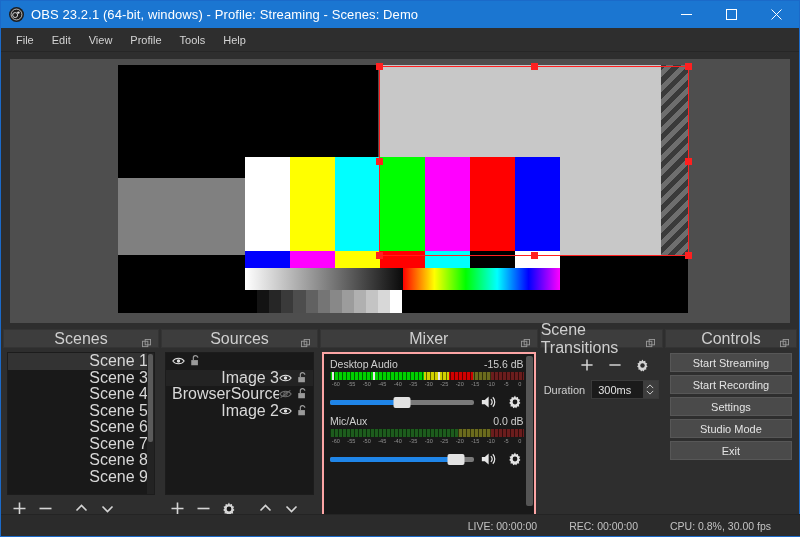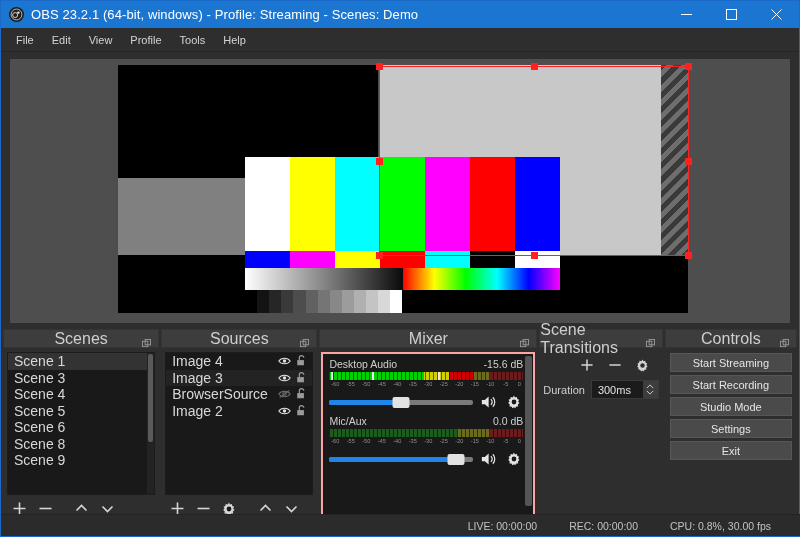--- a/index.html
+++ b/index.html
@@ -77,22 +77,22 @@
   .docks { display:flex; height:194px; background:#2e2e2e; padding:0 2px 2px 2px; gap:2px; }
   .dock { display:flex; flex-direction:column; background:#2e2e2e; }
   .dock-title {
     height:19px; background:#3d3d3d; display:flex; align-items:center; justify-content:center;
     font-size:16px; color:#cfcfcf; position:relative; border:1px solid #343434;
   }
   .dock-title .float-icon { position:absolute; right:7px; top:4px; }
   .dock-body { flex:1 1 auto; background:#2e2e2e; display:flex; flex-direction:column; padding:4px 4px 2px 4px; }
 
   .listbox { flex:1 1 auto; background:#191919; border:1px solid #1c1c1c; overflow:hidden; position:relative; }
-  .list-item { height:16.5px; line-height:16.5px; padding:0 6px; font-size:14px; color:#d8d8d8; white-space:nowrap;
-               display:flex; align-items:center; }
+  .list-item { height:16.5px; line-height:16.5px; padding:0 6px; font-size:16px; color:#d8d8d8; white-space:nowrap;
+               display:flex; align-items:center;text-align:right; }
   .list-item.alt { background:#232323; }
   .list-item.sel { background:#333333; }
   .list-item .nm { flex:1 1 auto; overflow:hidden; }
   .li-icons { display:flex; align-items:center; gap:5px; flex:0 0 auto; }
   .scroll-v { position:absolute; right:0; top:0; width:7px; height:100%; background:#232323; }
   .scroll-v .thumb { position:absolute; left:1px; width:5px; background:#5a5a5a; border-radius:2px; }
 
   .toolbar { height:24px; display:flex; align-items:center; gap:2px; padding-top:3px; }
   .tbtn { width:24px; height:20px; display:flex; align-items:center; justify-content:center; border-radius:2px; }
   .tbtn svg, .tbtn span { display:block; }
@@ -275,20 +275,23 @@
           <div class="list-item">
               <span class="nm">Scene 4</span>
             </div>
           <div class="list-item">
               <span class="nm">Scene 5</span>
             </div>
           <div class="list-item">
               <span class="nm">Scene 6</span>
             </div>
           <div class="list-item">
+              <span class="nm">Scene 7</span>
+            </div>
+          <div class="list-item">
               <span class="nm">Scene 8</span>
             </div>
           <div class="list-item">
               <span class="nm">Scene 9</span>
             </div>
           <div class="scroll-v">
             <div class="thumb" style="top:1px; height:88px;"></div>
           </div>
         </div>
         <div class="toolbar">
@@ -324,21 +327,20 @@
           <svg width="9" height="9" viewBox="0 0 10 10">
               <rect x="0.5" y="2.5" width="6" height="6" fill="none" stroke="#9a9a9a"></rect>
               <rect x="3.5" y="0.5" width="6" height="6" fill="none" stroke="#9a9a9a"></rect>
             </svg>
         </span>
       </div>
       <div class="dock-body">
         <div class="listbox">
 
           <div class="list-item">
-            <span class="nm">Image 4</span>
             <span class="li-icons">
               <span>
                 <svg width="13" height="10" viewBox="0 0 16 11">
                     <path d="M1 5.5 C4 1, 12 1, 15 5.5 C12 10, 4 10, 1 5.5 Z" fill="none" stroke="#e0e0e0" stroke-width="1.3"></path>
                     <circle cx="8" cy="5.5" r="2.1" fill="#e0e0e0"></circle>
                   </svg>
               </span>
               <span>
                 <svg width="10" height="11" viewBox="0 0 12 13">
                     <path d="M4 6 V3.6 A2.4 2.4 0 0 1 9.4 3.2" fill="none" stroke="#9a9a9a" stroke-width="1.4"></path>
@@ -605,22 +607,22 @@
         <span class="float-icon">
           <svg width="9" height="9" viewBox="0 0 10 10">
               <rect x="0.5" y="2.5" width="6" height="6" fill="none" stroke="#9a9a9a"></rect>
               <rect x="3.5" y="0.5" width="6" height="6" fill="none" stroke="#9a9a9a"></rect>
             </svg>
         </span>
       </div>
       <div class="dock-body" style="padding:5px 5px 2px 5px;">
         <div class="ctrl-btn">Start Streaming</div>
         <div class="ctrl-btn">Start Recording</div>
+        <div class="ctrl-btn">Settings</div>
         <div class="ctrl-btn">Studio Mode</div>
-        <div class="ctrl-btn">Settings</div>
         <div class="ctrl-btn">Exit</div>
       </div>
     </div>
 
   </div>
 
   <div class="statusbar">
     <span>LIVE: 00:00:00</span>
     <span>REC: 00:00:00</span>
     <span>CPU: 0.8%, 30.00 fps</span>

